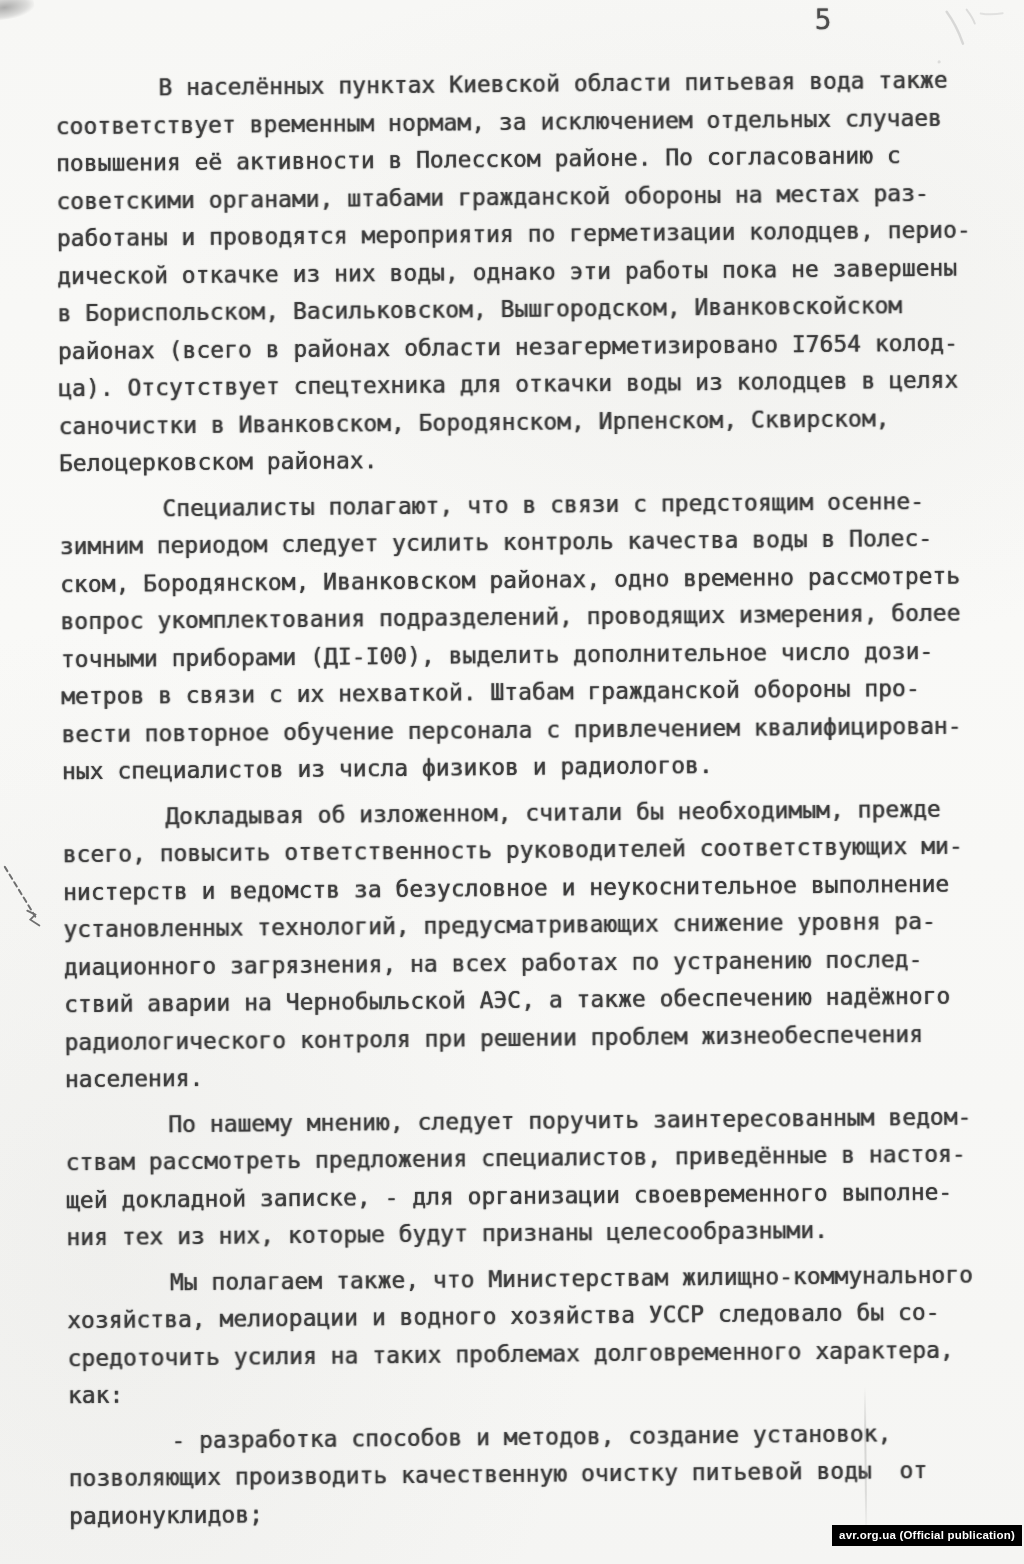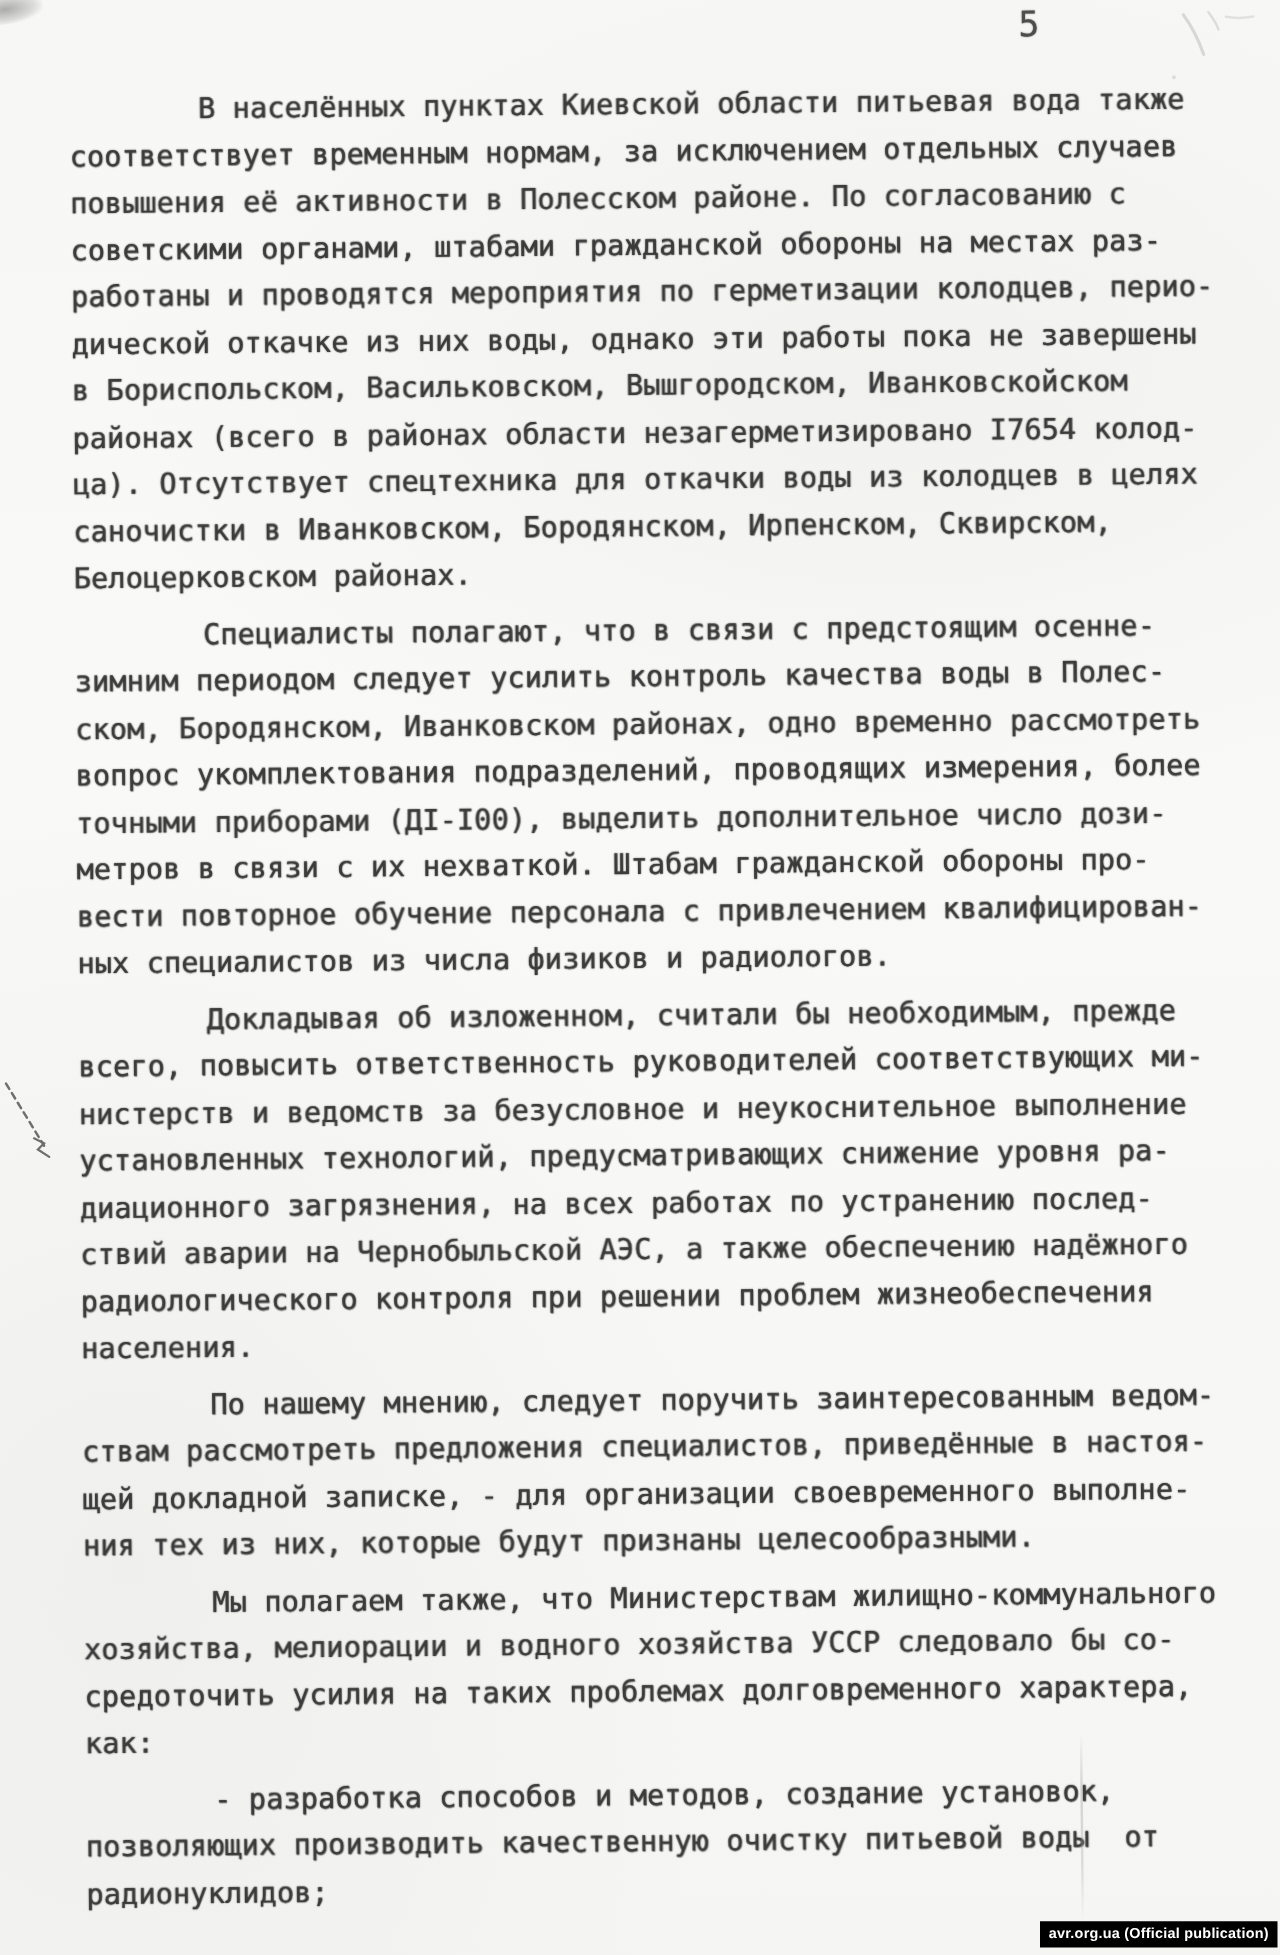--- a/index.html
+++ b/index.html
@@ -72,21 +72,21 @@
     width: 60px; height: 100px;
   }
   .fold-crease {
     position: absolute;
     left: 858px; top: 1390px;
     width: 2px; height: 150px;
     background: linear-gradient(180deg, rgba(0,0,0,0), rgba(150,150,148,0.35) 30%, rgba(160,160,158,0.3) 70%, rgba(0,0,0,0));
   }
   .watermark {
     position: absolute;
-    right: 2px; bottom: 6px;
+    right: 2px; bottom: 18px;
     background: #000000;
     color: #ffffff;
     font-family: "Liberation Sans", sans-serif;
     font-size: 11.5px;
     font-weight: bold;
     padding: 4px 7px 5px 7px;
     letter-spacing: 0.2px;
   }
 </style>
 </head>

